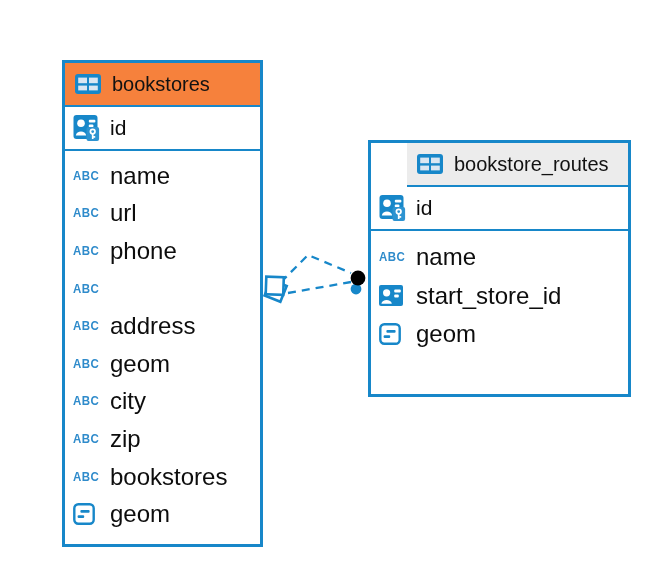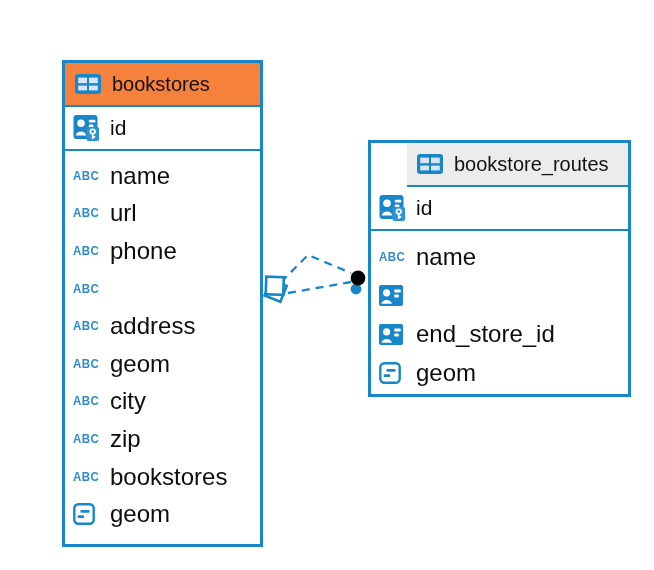--- a/index.html
+++ b/index.html
@@ -180,28 +180,21 @@
             <span class="abc">ABC</span>
           </span>
         <span class="fname">name</span>
       </div>
       <div class="frow">
         <span class="icn-box">
           <svg width="24" height="21" viewBox="0 0 24 21">
               <use href="#sym-person"></use>
             </svg>
         </span>
-      </div>
-      <div class="frow">
-        <span class="icn-box">
-          <svg width="24" height="21" viewBox="0 0 24 21">
-              <use href="#sym-person"></use>
-            </svg>
-        </span>
-        <span class="fname">end_store_id</span>
+        <span class="fname">start_store_id</span>
       </div>
       <div class="frow">
         <span class="icn-box">
           <svg width="22" height="22" viewBox="0 0 22 22">
               <use href="#sym-geom"></use>
             </svg>
         </span>
         <span class="fname">geom</span>
       </div>
     </div>

